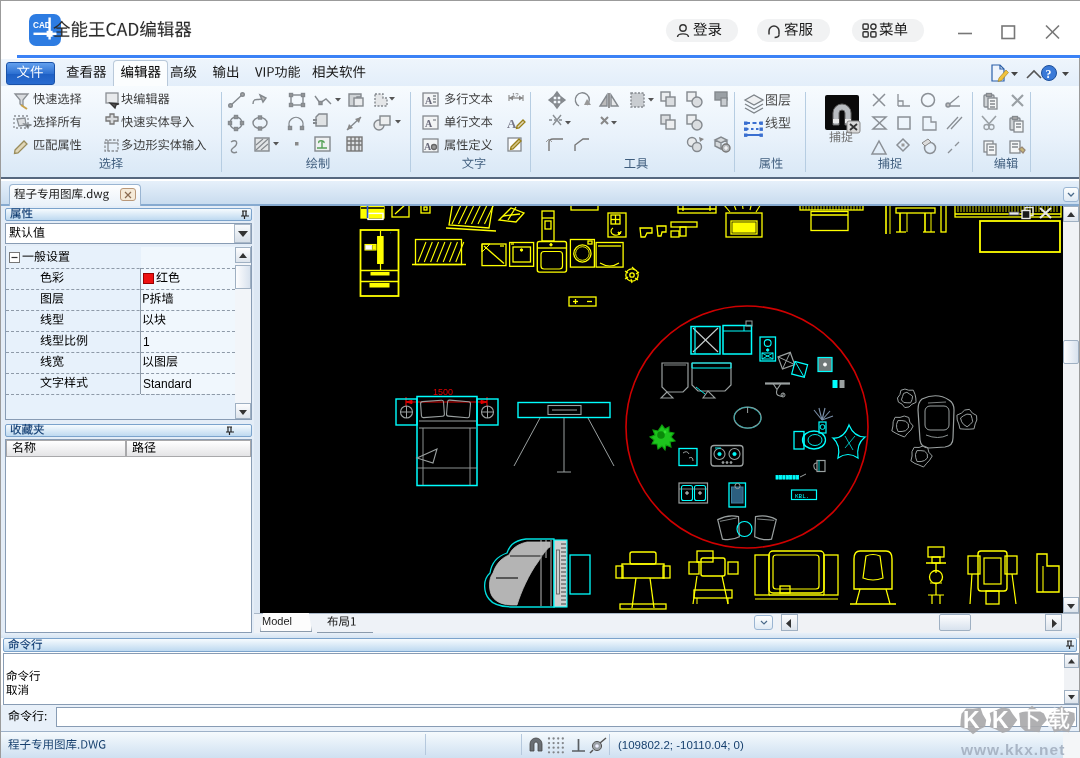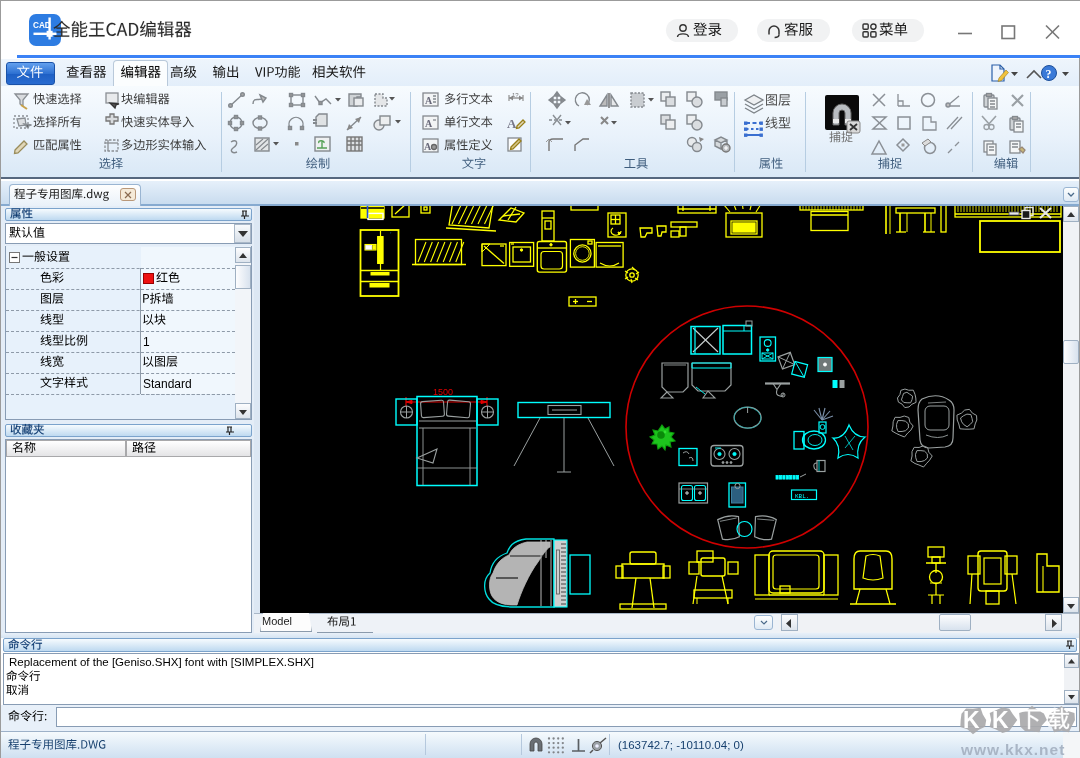--- a/index.html
+++ b/index.html
@@ -738,39 +738,38 @@
 <svg class="abs" style="left:1048px;top:617px" width="10" height="10">
       <path d="M3,1 l5,4.5 -5,4.5z" fill="#333"></path>
     </svg>
 <div class="abs" style="left:0;top:632px;width:1078px;height:5px;background:linear-gradient(#e8f0f9,#d5e4f2)"></div>
 
 <div class="abs" style="left:2px;top:637px;width:1074px;height:14px;background:linear-gradient(#f6fbfe,#bed9f0);border:1px solid #7ba3cc;border-radius:2px"></div>
 <svg class="abs" style="left:1062px;top:638px" width="12" height="12" fill="none" stroke="#222" stroke-width="1.2">
       <path d="M4,2 h5 M5,2 v5 M8,2 v5 M3,7 h8 M6.5,7 v3"></path>
     </svg>
 <div class="abs" style="left:2px;top:652px;width:1076px;height:52px;background:#fff;border:1px solid #889cb4"></div>
-<div class="abs" style="left:8px;top:655px;width:700px;height:14px;font-size:11.5px;color:#000;font-family:'Liberation Sans'">Replacement of the [Geniso.SHX] font with [SIMPLEX.SHX]</div>
 <div class="abs" style="left:1063px;top:653px;width:15px;height:50px;background:#f0f2f5"></div>
 <div class="abs" style="left:1063px;top:653px;width:15px;height:14px;background:linear-gradient(#fdfdfe,#dde4ec);border:1px solid #9fb0c2"></div>
 <svg class="abs" style="left:1066px;top:657px" width="9" height="7">
       <path d="M4.5,1 l3.5,4.5 h-7z" fill="#333"></path>
     </svg>
 <div class="abs" style="left:1063px;top:689px;width:15px;height:14px;background:linear-gradient(#fdfdfe,#dde4ec);border:1px solid #9fb0c2"></div>
 <svg class="abs" style="left:1066px;top:693px" width="9" height="7">
       <path d="M1,1 h7 l-3.5,4.5z" fill="#333"></path>
     </svg>
 <div class="abs" style="left:0;top:704px;width:1078px;height:26px;background:#e8f0f9"></div>
 <div class="abs" style="left:55px;top:706px;width:1021px;height:20px;background:#fff;border:1px solid #889cb4"></div>
 
 <div class="abs" style="left:0;top:730px;width:1078px;height:27px;background:linear-gradient(#f5fafd,#cfe0f1);border-top:1px solid #9db1c8"></div>
 <div class="abs" style="left:424px;top:733px;width:1px;height:21px;background:#b5c8dd"></div>
 <div class="abs" style="left:520px;top:733px;width:1px;height:21px;background:#b5c8dd"></div>
 <div class="abs" style="left:608px;top:733px;width:1px;height:21px;background:#b5c8dd"></div>
 <div class="abs" style="left:432px;top:770px;width:60px;height:14px;font-size:11.5px;color:#17406e;font-family:Liberation Sans, sans-serif">4/4</div>
-<div class="abs" style="left:617px;top:738px;width:200px;height:14px;font-size:11.5px;color:#17406e;font-family:'Liberation Sans'">(163742.7; -10110.04; 0)</div>
+<div class="abs" style="left:617px;top:738px;width:200px;height:14px;font-size:11.5px;color:#17406e;font-family:'Liberation Sans'">(109802.2; -10110.04; 0)</div>
 <svg class="abs" style="left:526px;top:733px" width="80" height="22" fill="none">
  <path d="M3,17 v-7 a6,6 0 0 1 12,0 v7 h-4 v-7 a2,2 0 0 0 -4,0 v7 z" fill="#6a6f74" stroke="#444" stroke-width="0.8"></path>
  <g fill="#808488">
         <circle cx="22" cy="4.5" r="1.15"></circle>
         <circle cx="26.6" cy="4.5" r="1.15"></circle>
         <circle cx="31.2" cy="4.5" r="1.15"></circle>
         <circle cx="35.8" cy="4.5" r="1.15"></circle>
         <circle cx="22" cy="9.1" r="1.15"></circle>
         <circle cx="26.6" cy="9.1" r="1.15"></circle>
         <circle cx="31.2" cy="9.1" r="1.15"></circle>

